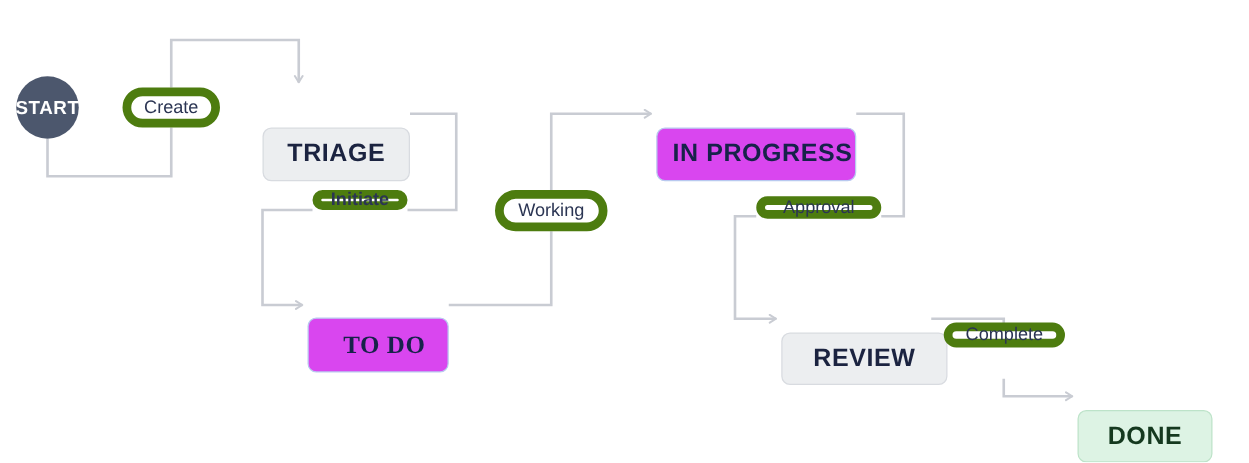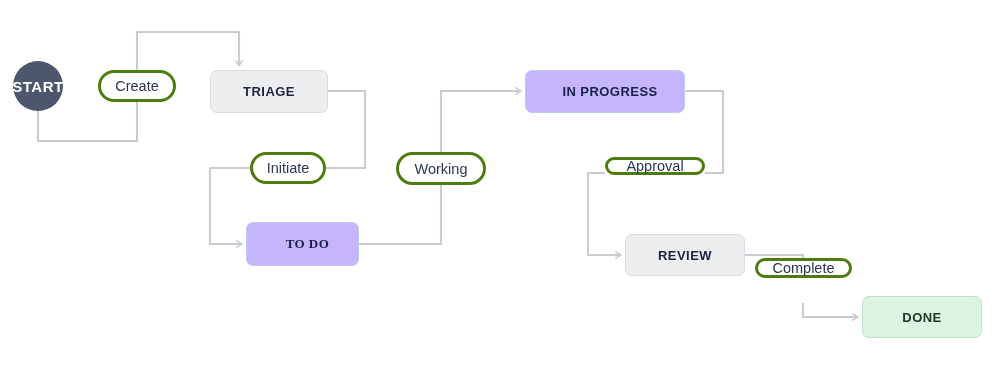--- a/index.html
+++ b/index.html
@@ -31,32 +31,33 @@
   .node {
     position: absolute;
     box-sizing: border-box;
     display: flex;
     align-items: center;
     justify-content: center;
     border-radius: 7px;
     border: 1px solid #d6d9dd;
     background: #eceef0;
     color: #1b2340;
-    font-size: 13px;
+    font-size: 20px;
     font-weight: bold;
     letter-spacing: 0.45px;
     z-index: 3;
+    margin-top: 32px;
   }
   .node.grey {
     background: #eceef0;
     border-color: #d8dbe0;
     color: #1b2340;
   }
   .node.blue {
-    background: #c4b5fd;
+    background: #d946ef;
     border-color: #b9c9ef;
     color: #17224a;
     padding-left: 10px;
   }
   .node.green {
     background: #ddf3e4;
     border-color: #bde3c9;
     color: #15391f;
   }
 
@@ -77,21 +78,21 @@
   }
 
   
   .pill {
     position: absolute;
     box-sizing: border-box;
     display: flex;
     align-items: center;
     justify-content: center;
     background: #ffffff;
-    border: 3px solid #4d7c0f;
+    border: 7px solid #4d7c0f;
     border-radius: 999px;
     color: #2b3553;
     font-size: 14.5px;
     font-weight: normal;
     z-index: 5;
     white-space: nowrap;
     text-align: center;
   }
 </style>
 </head>
@@ -134,33 +135,33 @@
   </div>
 
   <div class="node blue" style="left:246px; top:222px; width:113px; height:44px;font-family:Liberation Serif, serif;">
     <span>TO DO</span>
   </div>
 
   <div class="node blue" style="left:525px; top:70px; width:160px; height:43px;">
     <span>IN PROGRESS</span>
   </div>
 
-  <div class="node grey" style="left:625px; top:234px; width:120px; height:42px;">
+  <div class="node grey" style="left:625px; top:234px; width:133px; height:42px;">
     <span>REVIEW</span>
   </div>
 
-  <div class="node green" style="left:862px; top:296px; width:120px; height:42px;">
+  <div class="node green" style="left:862px; top:296px; width:108px; height:42px;">
     <span>DONE</span>
   </div>
 
   <div class="pill" style="left:98px; top:70px; width:78px; height:32px;">
     <span>Create</span>
   </div>
 
-  <div class="pill" style="left:250px; top:152px; width:76px; height:32px;">
+  <div class="pill" style="left:250px; top:152px; width:76px; height:16px;font-weight:bold;">
     <span>Initiate</span>
   </div>
 
   <div class="pill" style="left:396px; top:152px; width:90px; height:33px;">
     <span>Working</span>
   </div>
 
   <div class="pill" style="left:605px; top:157px; width:100px; height:18px;">
     <span>Approval</span>
   </div>

